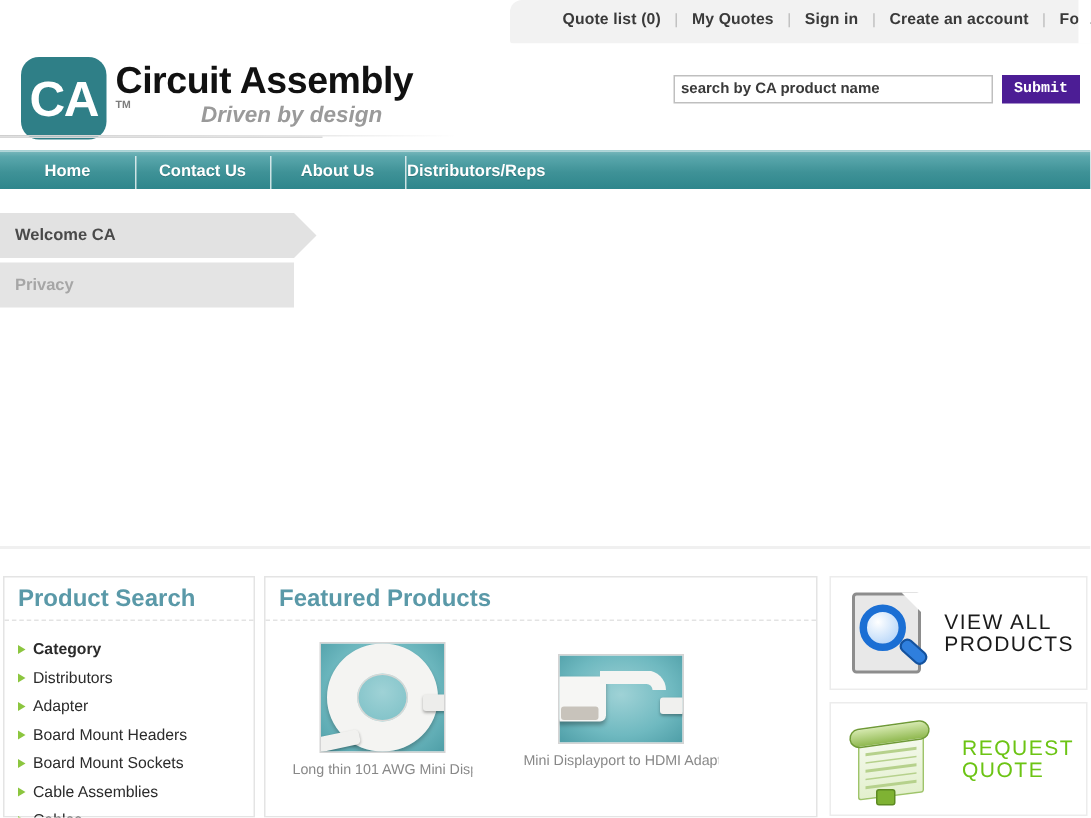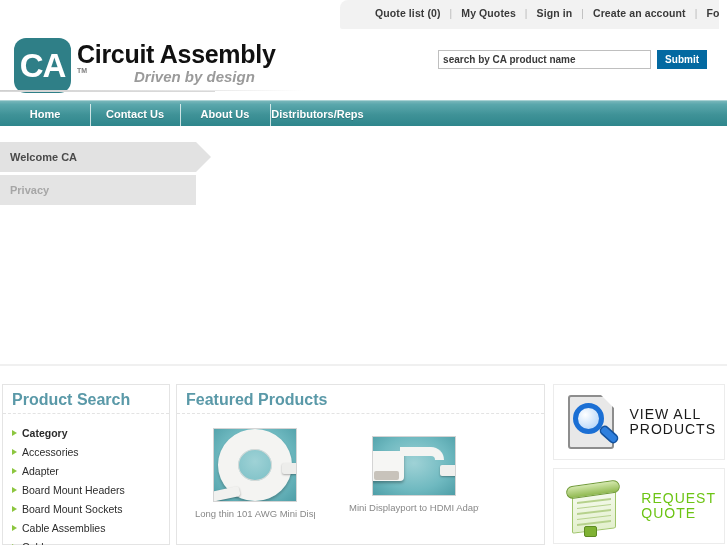--- a/index.html
+++ b/index.html
@@ -54,31 +54,31 @@
   .logo-rule {
     position:absolute; left:0px; top:61px; width:305px; height:1px;
     background: linear-gradient(to right, #cfcfcf, #e9e9e9 70%, #ffffff);
   }
   .logo-rule2 {
     position:absolute; left:0px; top:62px; width:215px; height:1px;
     background:#d8d8d8;
   }
 
   
-  .search-area { position:absolute; right:20px; top:21px; display:flex; align-items:center;margin-left:40px; }
+  .search-area { position:absolute; right:7px; top:21px; display:flex; align-items:center;margin-left:40px; }
   .search-input {
     width:213px; height:19px; border:1px solid #bfbfbf; background:#fff;
     font-size:10px; font-weight:bold; color:#3a3a3a;
     padding:0 4px; outline:none; font-family:"Liberation Sans", sans-serif;
   }
   .search-input::placeholder { color:#3a3a3a; opacity:1; font-weight:bold; }
   .submit-btn {
     margin-left:6px; height:19px; padding:0 8px; border:none; cursor:pointer;
-    background:#0369a1; color:#fff; font-size:10px; font-weight:bold;
-    font-family:Liberation Sans, sans-serif; line-height:19px;
+    background:#4c1d95; color:#fff; font-size:10px; font-weight:bold;
+    font-family:Liberation Mono, monospace; line-height:19px;
   }
 
   
   .mainnav {
     position:absolute; left:0; top:100px; width:727px; height:26px;
     background: linear-gradient(to bottom, #77b6ba 0%, #5aa7ac 14%, #3f9297 55%, #2e868c 100%);
     border-top:1px solid #a9d2d4;
   }
   .mainnav-inner { position:absolute; left:0; top:0; height:26px; display:flex;justify-content:flex-end; }
   .navitem {
@@ -296,21 +296,21 @@
 
     <div class="panel panel-sidebar">
       <div class="panel-head">Product Search</div>
       <div class="cat-list">
         <div class="cat-item first">
           <span class="tri"></span>
           <span>Category</span>
         </div>
         <div class="cat-item">
           <span class="tri"></span>
-          <span>Accessories</span>
+          <span>Distributors</span>
         </div>
         <div class="cat-item">
           <span class="tri"></span>
           <span>Adapter</span>
         </div>
         <div class="cat-item">
           <span class="tri"></span>
           <span>Board Mount Headers</span>
         </div>
         <div class="cat-item">

